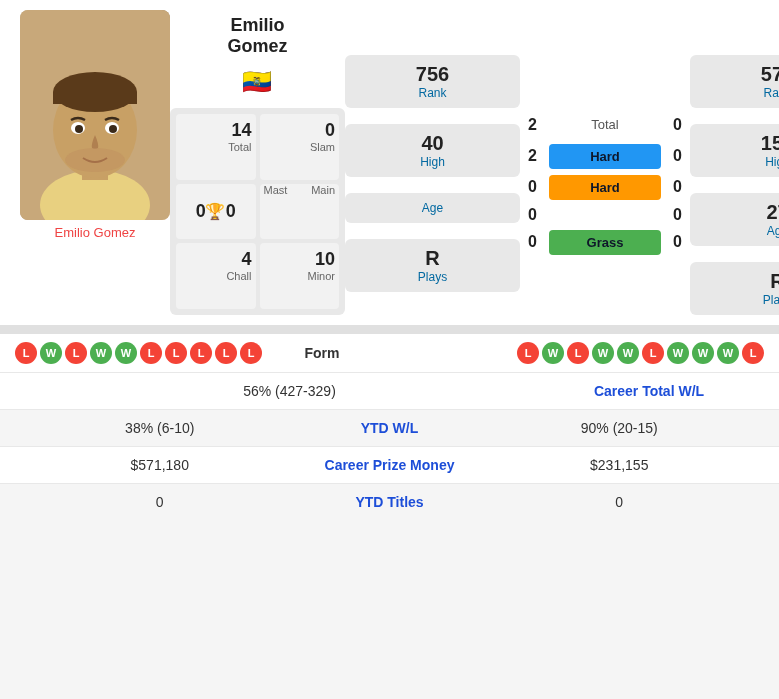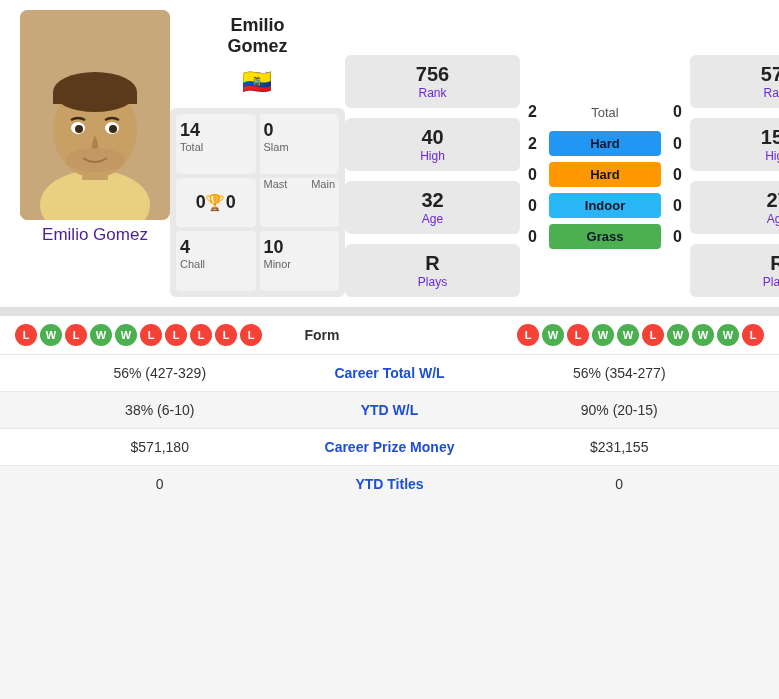--- a/index.html
+++ b/index.html
@@ -86,21 +86,21 @@
       border-radius: 6px;
       padding: 6px;
       margin-top: 4px;
       flex: 1;
     }
 
     .stat-item {
       background: #f2f2f2;
       border-radius: 4px;
       padding: 6px 4px;
-      text-align: left;
+      text-align: right;
     }
 
     .stat-value {
       font-size: 18px;
       font-weight: bold;
       color: #222;
       display: block;
     }
 
     .stat-label {
@@ -121,41 +121,41 @@
     }
 
     
     .player-stats-center {
       width: 175px;
       flex-shrink: 0;
       display: flex;
       flex-direction: column;
       align-items: center;
       padding-top: 45px;
-      gap: 10px;
+      gap: 16px;
     }
 
     .center-stat {
       background: #e8e8e8;
       border-radius: 6px;
       width: 100%;
       padding: 8px;
       text-align: center;
     }
 
     .center-stat-value {
       font-size: 20px;
       font-weight: bold;
       color: #222;
       display: block;
     }
 
     .center-stat-label {
       font-size: 12px;
-      color: #6d28d9;
+      color: #0369a1;
       display: block;
     }
 
     
     .court-section {
       width: 170px;
       flex-shrink: 0;
       display: flex;
       flex-direction: column;
       align-items: center;
@@ -205,22 +205,22 @@
       margin: 0 4px;
     }
 
     .hard { background: #2196F3; }
     .clay { background: #FF9800; }
     .indoor { background: #29B6F6; }
     .grass { background: #4CAF50; }
 
     
     .player-name-under {
-      font-size: 17px;
-      color: #4c1d95;
+      font-size: 13px;
+      color: #ef4444;
       text-align: center;
       margin-top: 5px;
       margin-bottom: 15px;
     }
 
     
     .form-section {
       display: flex;
       align-items: center;
       background: #fff;
@@ -368,21 +368,20 @@
     <div class="player-stats-center">
       <div class="center-stat">
         <span class="center-stat-value">756</span>
         <span class="center-stat-label">Rank</span>
       </div>
       <div class="center-stat">
         <span class="center-stat-value">40</span>
         <span class="center-stat-label">High</span>
       </div>
       <div class="center-stat">
-        <span class="center-stat-value">32</span>
         <span class="center-stat-label">Age</span>
       </div>
       <div class="center-stat">
         <span class="center-stat-value">R</span>
         <span class="center-stat-label">Plays</span>
       </div>
     </div>
 
     <div class="court-section">
       <div class="total-row">
@@ -395,21 +394,20 @@
         <span class="court-badge hard">Hard</span>
         <span class="score-num">0</span>
       </div>
       <div class="court-row">
         <span class="score-num">0</span>
         <span class="court-badge clay">Hard</span>
         <span class="score-num">0</span>
       </div>
       <div class="court-row">
         <span class="score-num">0</span>
-        <span class="court-badge indoor">Indoor</span>
         <span class="score-num">0</span>
       </div>
       <div class="court-row">
         <span class="score-num">0</span>
         <span class="court-badge grass">Grass</span>
         <span class="score-num">0</span>
       </div>
     </div>
 
     <div class="player-stats-center">
@@ -460,21 +458,20 @@
         <div class="pill pill-w">W</div>
         <div class="pill pill-w">W</div>
         <div class="pill pill-l">L</div>
       </div>
   </div>
 
   <div id="stats-rows">
       <div class="stats-row">
     <span class="stats-row-value">56% (427-329)</span>
     <span class="stats-row-label"><strong>Career Total W/L</strong></span>
-    <span class="stats-row-value">56% (354-277)</span>
   </div>
       <div class="stats-row" style="background: rgb(245, 245, 245);">
     <span class="stats-row-value">38% (6-10)</span>
     <span class="stats-row-label"><strong>YTD W/L</strong></span>
     <span class="stats-row-value">90% (20-15)</span>
   </div>
       <div class="stats-row">
     <span class="stats-row-value">$571,180</span>
     <span class="stats-row-label"><strong>Career Prize Money</strong></span>
     <span class="stats-row-value">$231,155</span>

